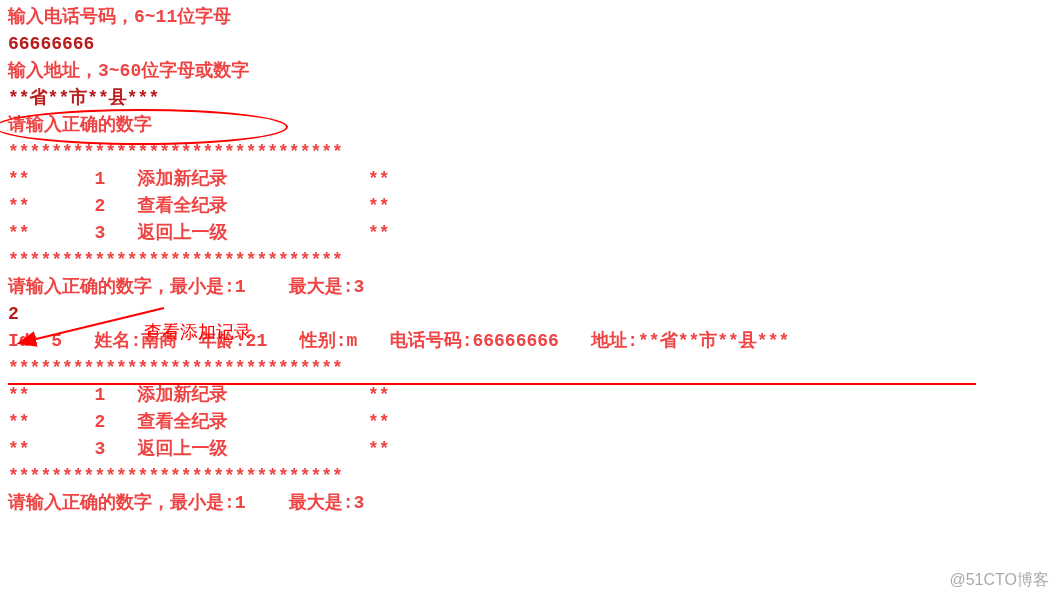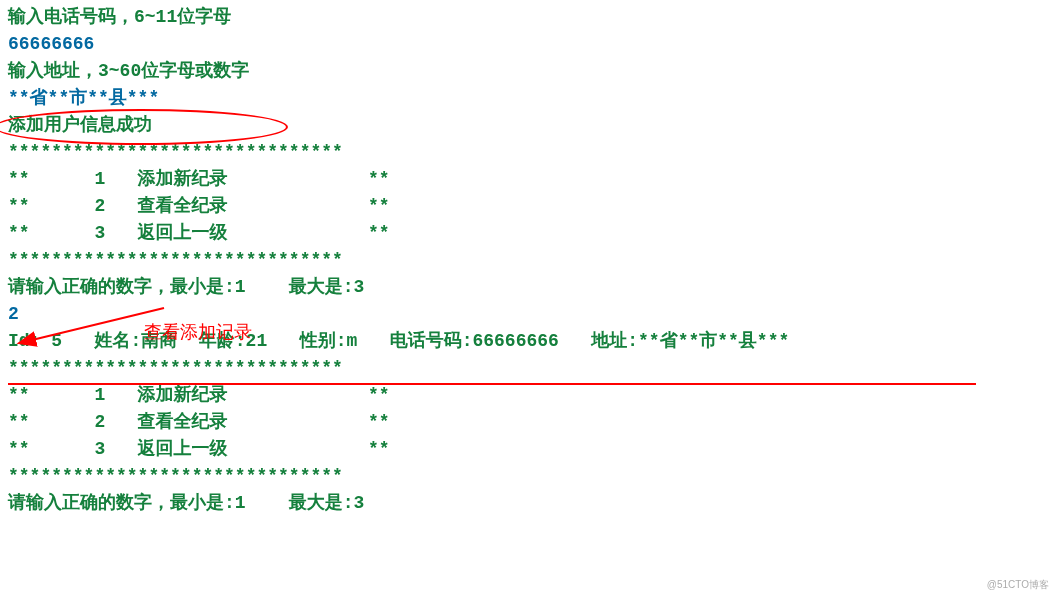--- a/index.html
+++ b/index.html
@@ -15,25 +15,25 @@
       box-sizing: border-box;
       position: relative;
       overflow: hidden;
     }
     .line {
       white-space: pre;
       font-family: "Consolas", "Courier New", monospace;
       font-size: 18px;
     }
     .teal {
-      color: #0369a1;
+      color: #b91c1c;
       font-weight: bold;
     }
     .black {
-      color: #15803d;
+      color: #ef4444;
       font-weight: bold;
     }
     .bold {
       font-weight: bold;
     }
     .annotation-red {
       color: #ff0000;
       font-family: "Microsoft YaHei", "SimSun", sans-serif;
       font-size: 18px;
       position: absolute;
@@ -53,32 +53,32 @@
     }
     .arrow-svg {
       position: absolute;
       pointer-events: none;
     }
     .watermark {
       position: absolute;
       right: 12px;
       bottom: 8px;
       color: rgba(0,0,0,0.35);
-      font-size: 10px;
+      font-size: 16px;
       font-family: sans-serif;
     }
   </style>
 </head>
 <body>
 
 <div class="line black">输入电话号码，6~11位字母</div>
 <div class="line teal">66666666</div>
 <div class="line black">输入地址，3~60位字母或数字</div>
 <div class="line teal">**省**市**县***</div>
-<div class="line black">添加用户信息成功</div>
+<div class="line black">请输入正确的数字</div>
 <div class="line black">*******************************</div>
 <div class="line black">**      1   添加新纪录             **</div>
 <div class="line black">**      2   查看全纪录             **</div>
 <div class="line black">**      3   返回上一级             **</div>
 <div class="line black">*******************************</div>
 <div class="line black">请输入正确的数字，最小是:1    最大是:3</div>
 <div class="line teal">2</div>
 <div class="line black bold">Id: 5   姓名:南商  年龄:21   性别:m   电话号码:66666666   地址:**省**市**县***</div>
 <div class="line black">*******************************</div>
 <div class="line black">**      1   添加新纪录             **</div>

